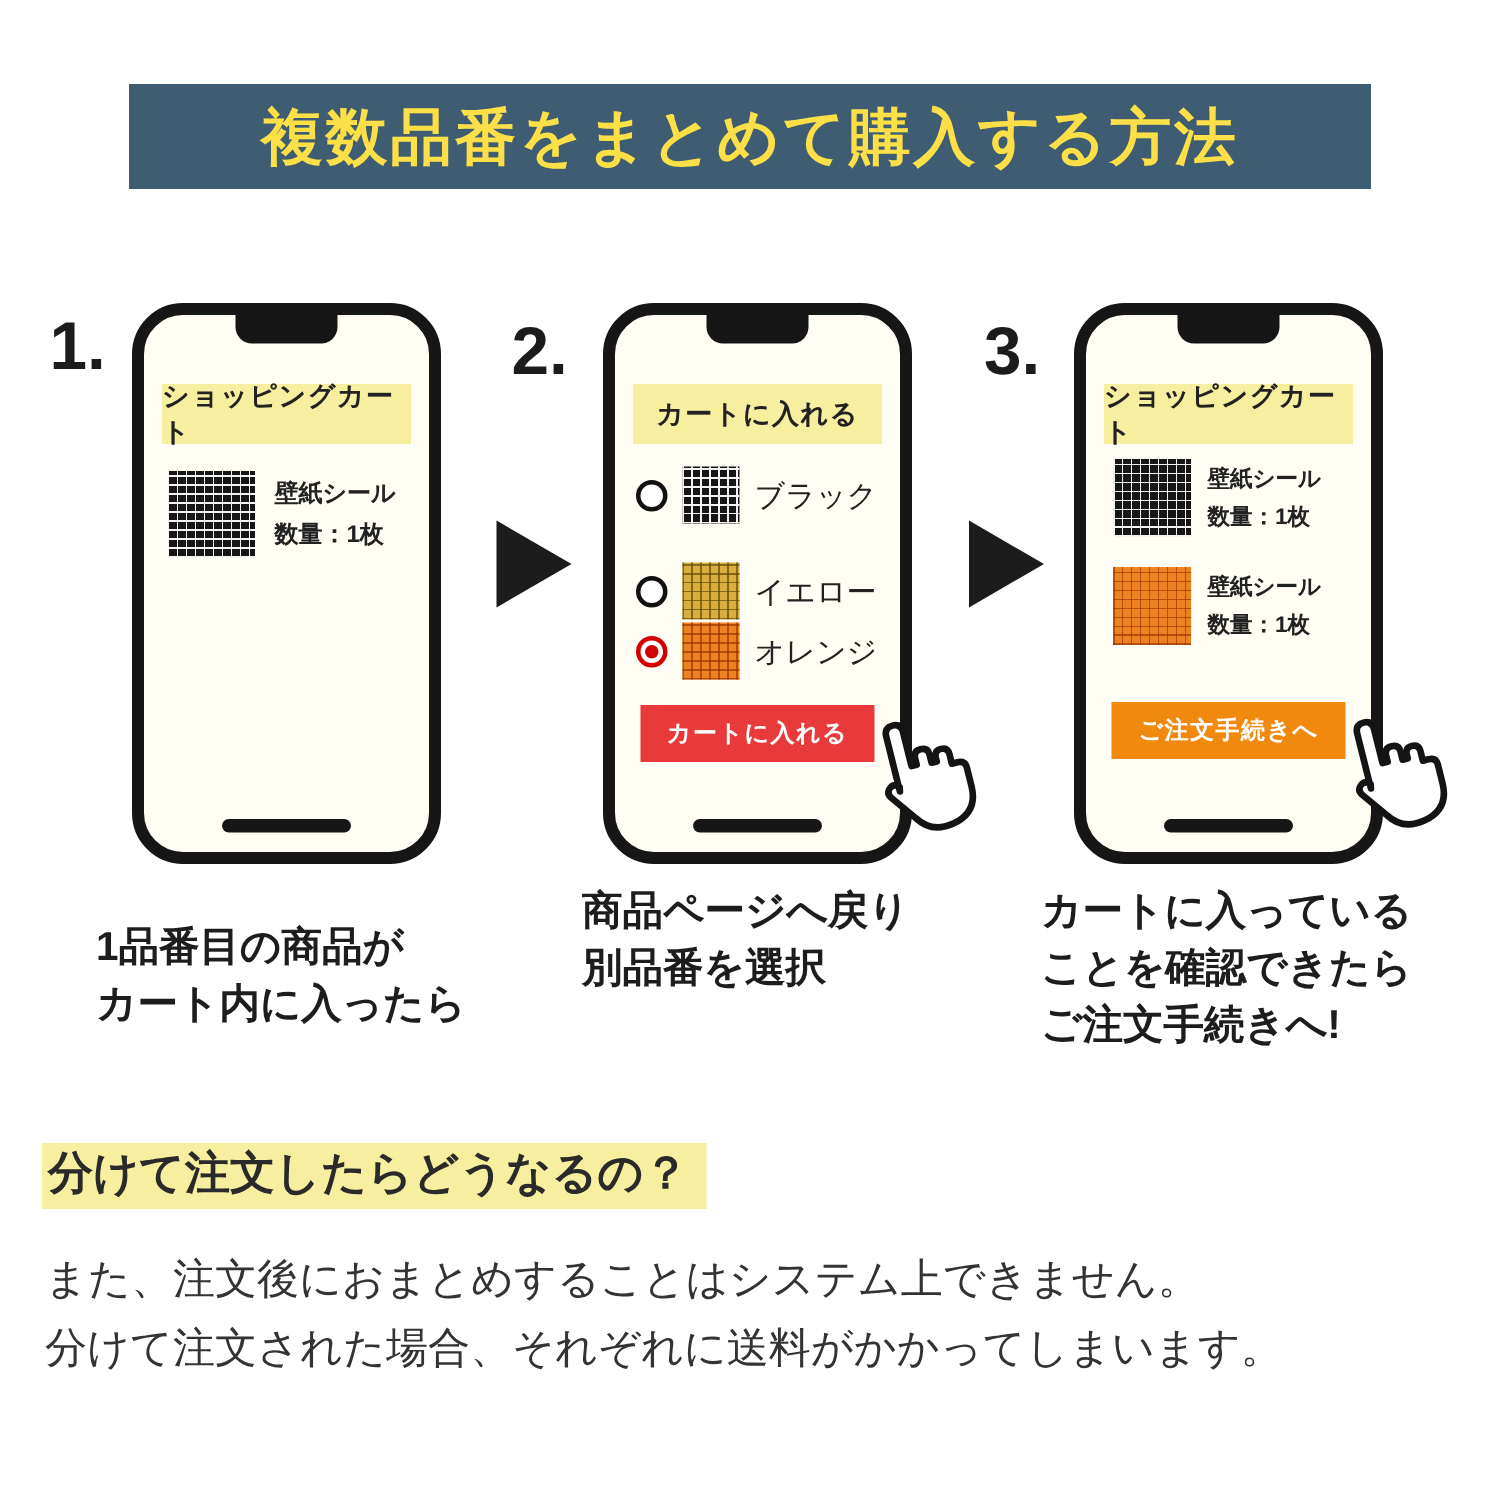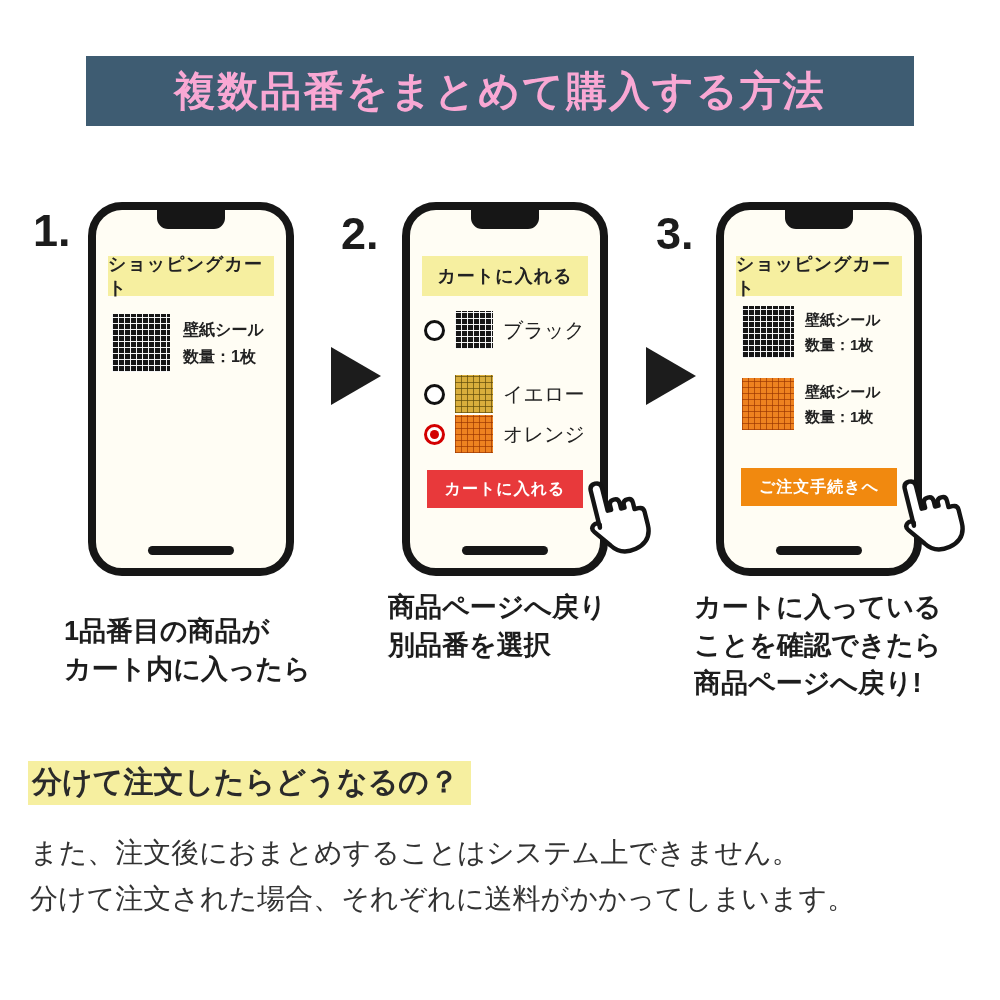--- a/index.html
+++ b/index.html
@@ -2,21 +2,21 @@
 <html lang="ja" style="--header-bg: #3e5c72; --banner-yellow: #f6efa0; --highlight: #f6efa0; --btn-red: #e8393b; --btn-orange: #f1890f; --screen-bg: #fffdf4; --swatch-black: #161616; --swatch-yellow: #d9ae3c; --swatch-orange: #ee8220;"><head>
 <meta charset="utf-8">
 <style>
   html,body{margin:0;padding:0;}
   body{background:#ffffff;font-family:"Liberation Sans","DejaVu Sans",sans-serif;}
   .page{position:relative;width:1000px;height:1000px;background:#fff;overflow:hidden;}
 
   
   .banner{position:absolute;left:86px;top:56px;width:828px;height:70px;
     background:var(--header-bg,#3e5c72);display:flex;align-items:center;justify-content:center;}
-  .banner h1{margin:0;color:#f9a8d4;font-size:41px;font-weight:700;letter-spacing:2px;text-align:center;}
+  .banner h1{margin:0;color:#fde047;font-size:41px;font-weight:700;letter-spacing:2px;text-align:center;}
 
   
   .step-num{position:absolute;font-size:45px;font-weight:700;color:#1c1c1c;}
   .num-1{left:33px;top:205px;}
   .num-2{left:341px;top:208px;}
   .num-3{left:656px;top:208px;}
 
   
   .arrow{position:absolute;top:347px;width:0;height:0;
     border-top:29px solid transparent;border-bottom:29px solid transparent;
@@ -185,21 +185,21 @@
     <div>1品番目の商品が</div>
     <div>カート内に入ったら</div>
   </div>
   <div class="caption cap-2">
     <div>商品ページへ戻り</div>
     <div>別品番を選択</div>
   </div>
   <div class="caption cap-3">
     <div>カートに入っている</div>
     <div>ことを確認できたら</div>
-    <div>商品ページへ戻り!</div>
+    <div>ご注文手続きへ!</div>
   </div>
 
   <div class="q-heading">
     <span class="highlight">分けて注文したらどうなるの？</span>
   </div>
   <div class="body-text">
     <div>また、注文後におまとめすることはシステム上できません。</div>
     <div>分けて注文された場合、それぞれに送料がかかってしまいます。</div>
   </div>
 

